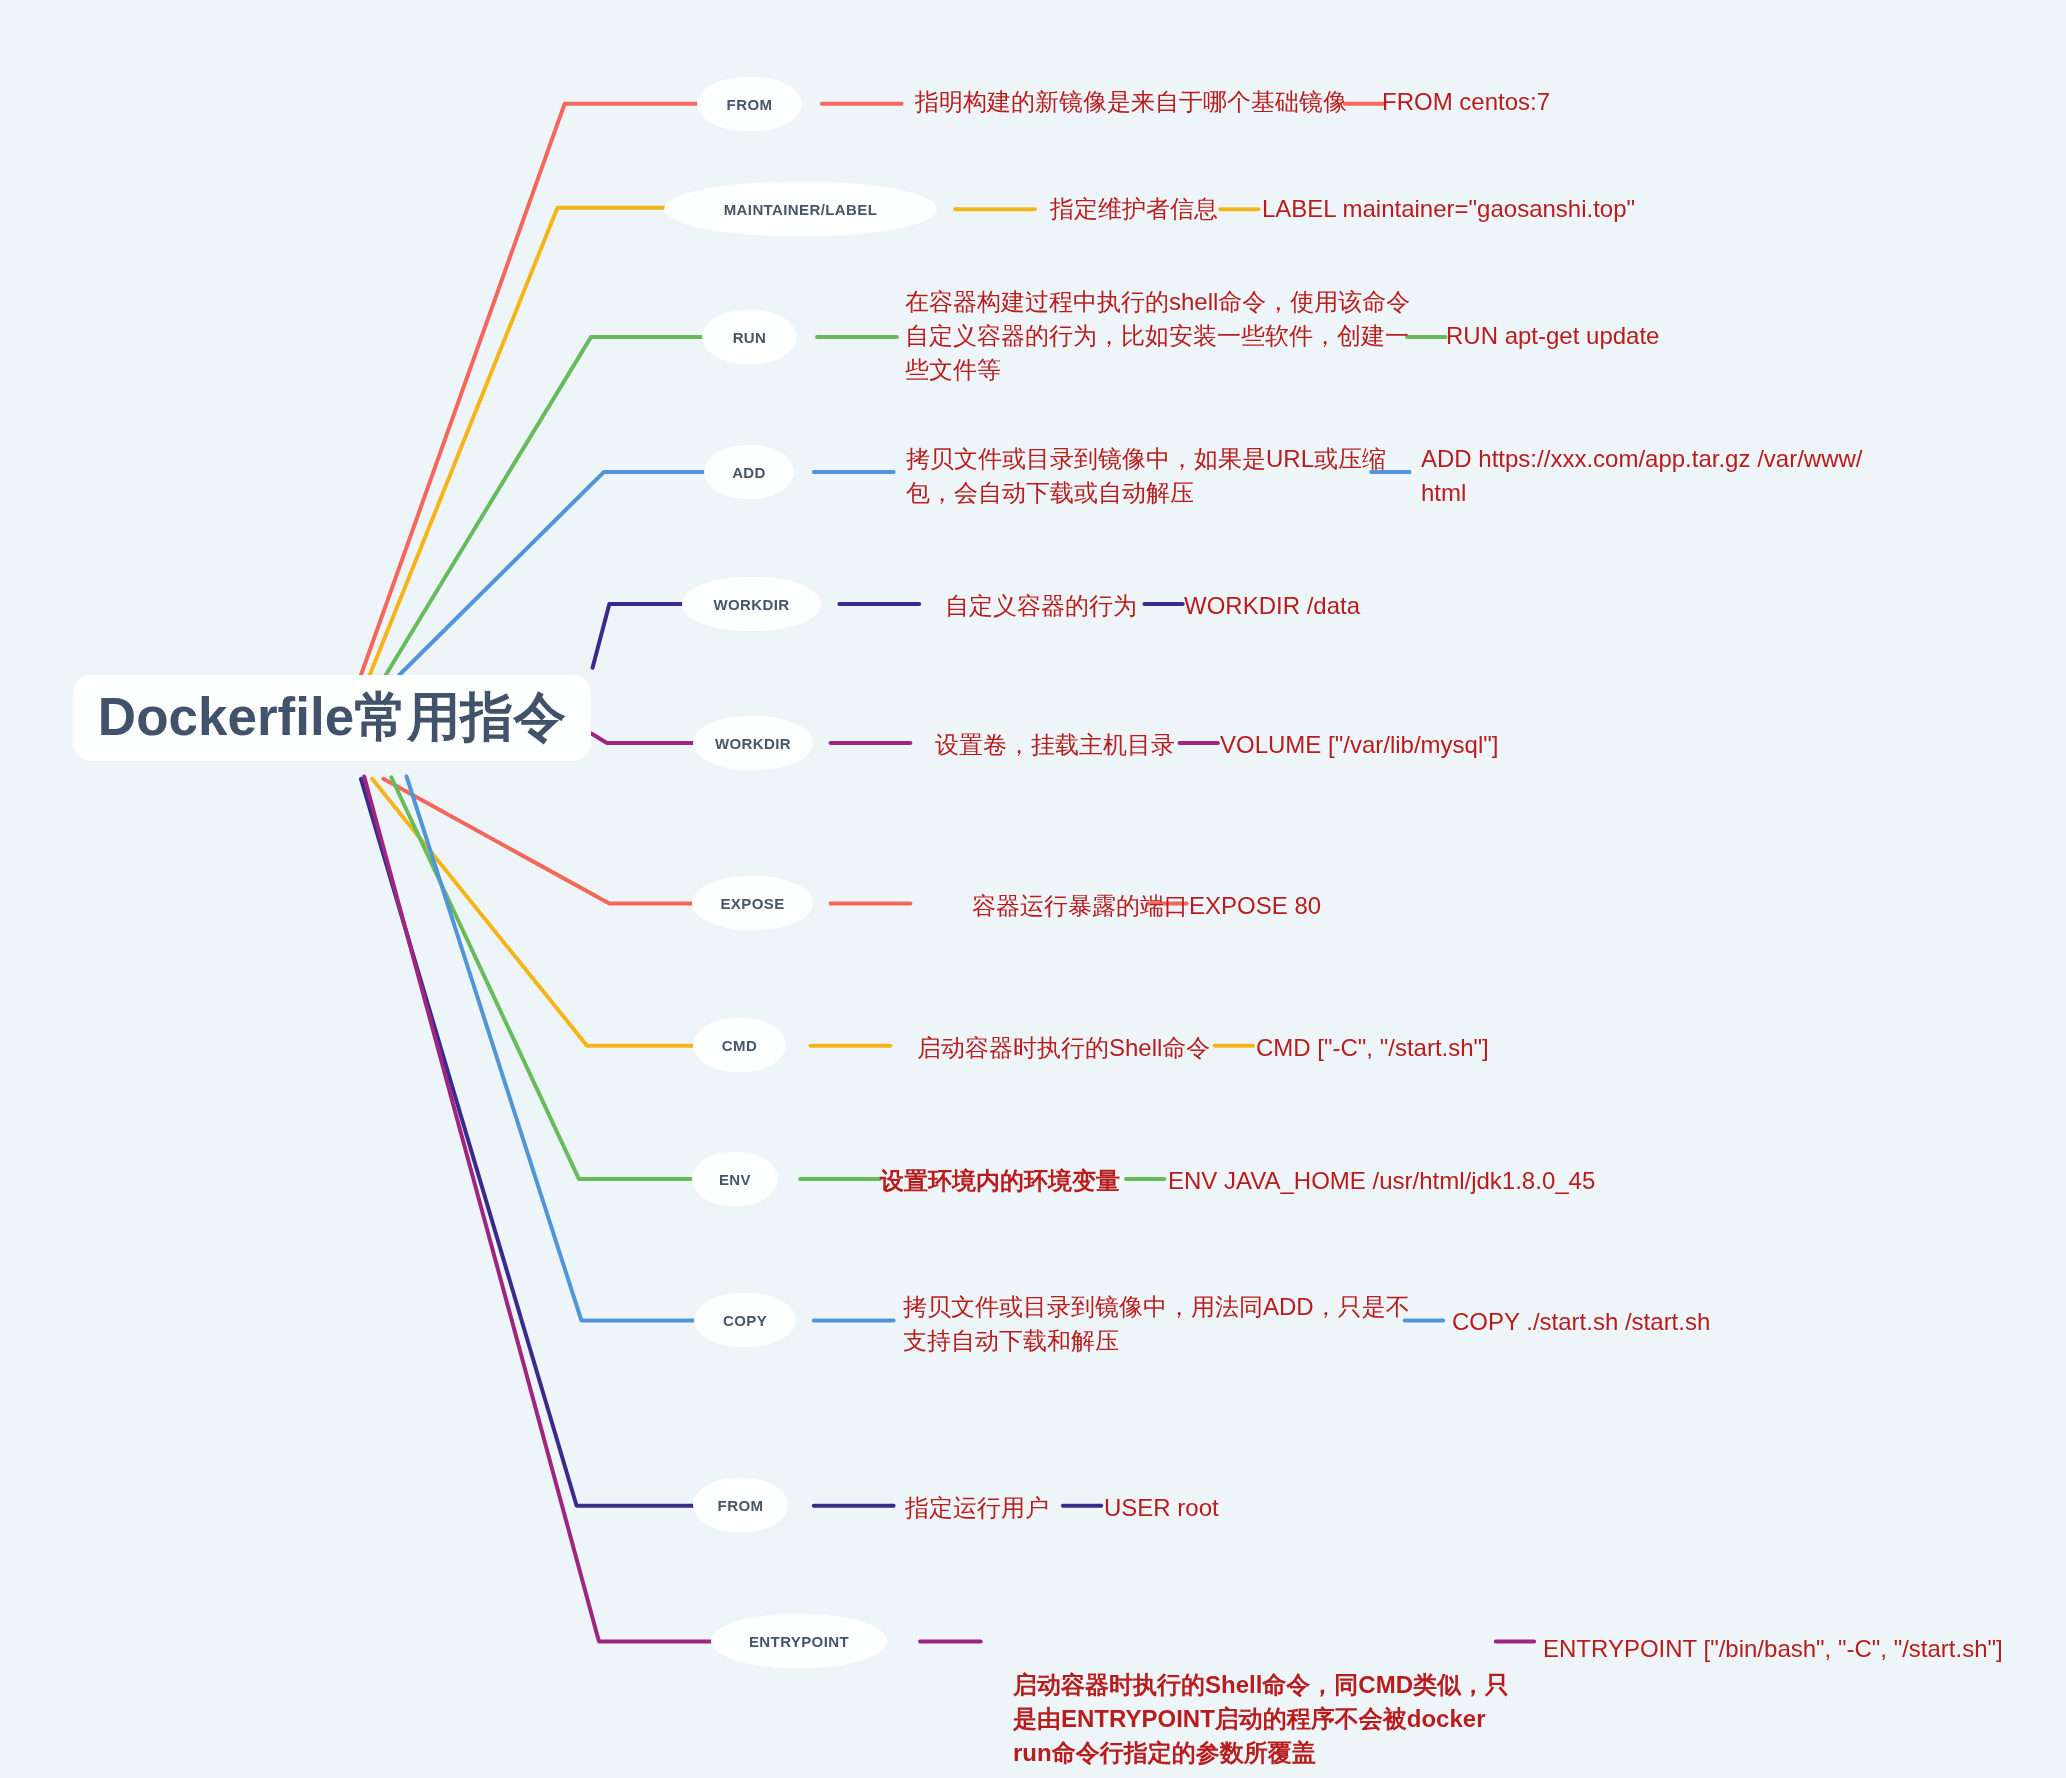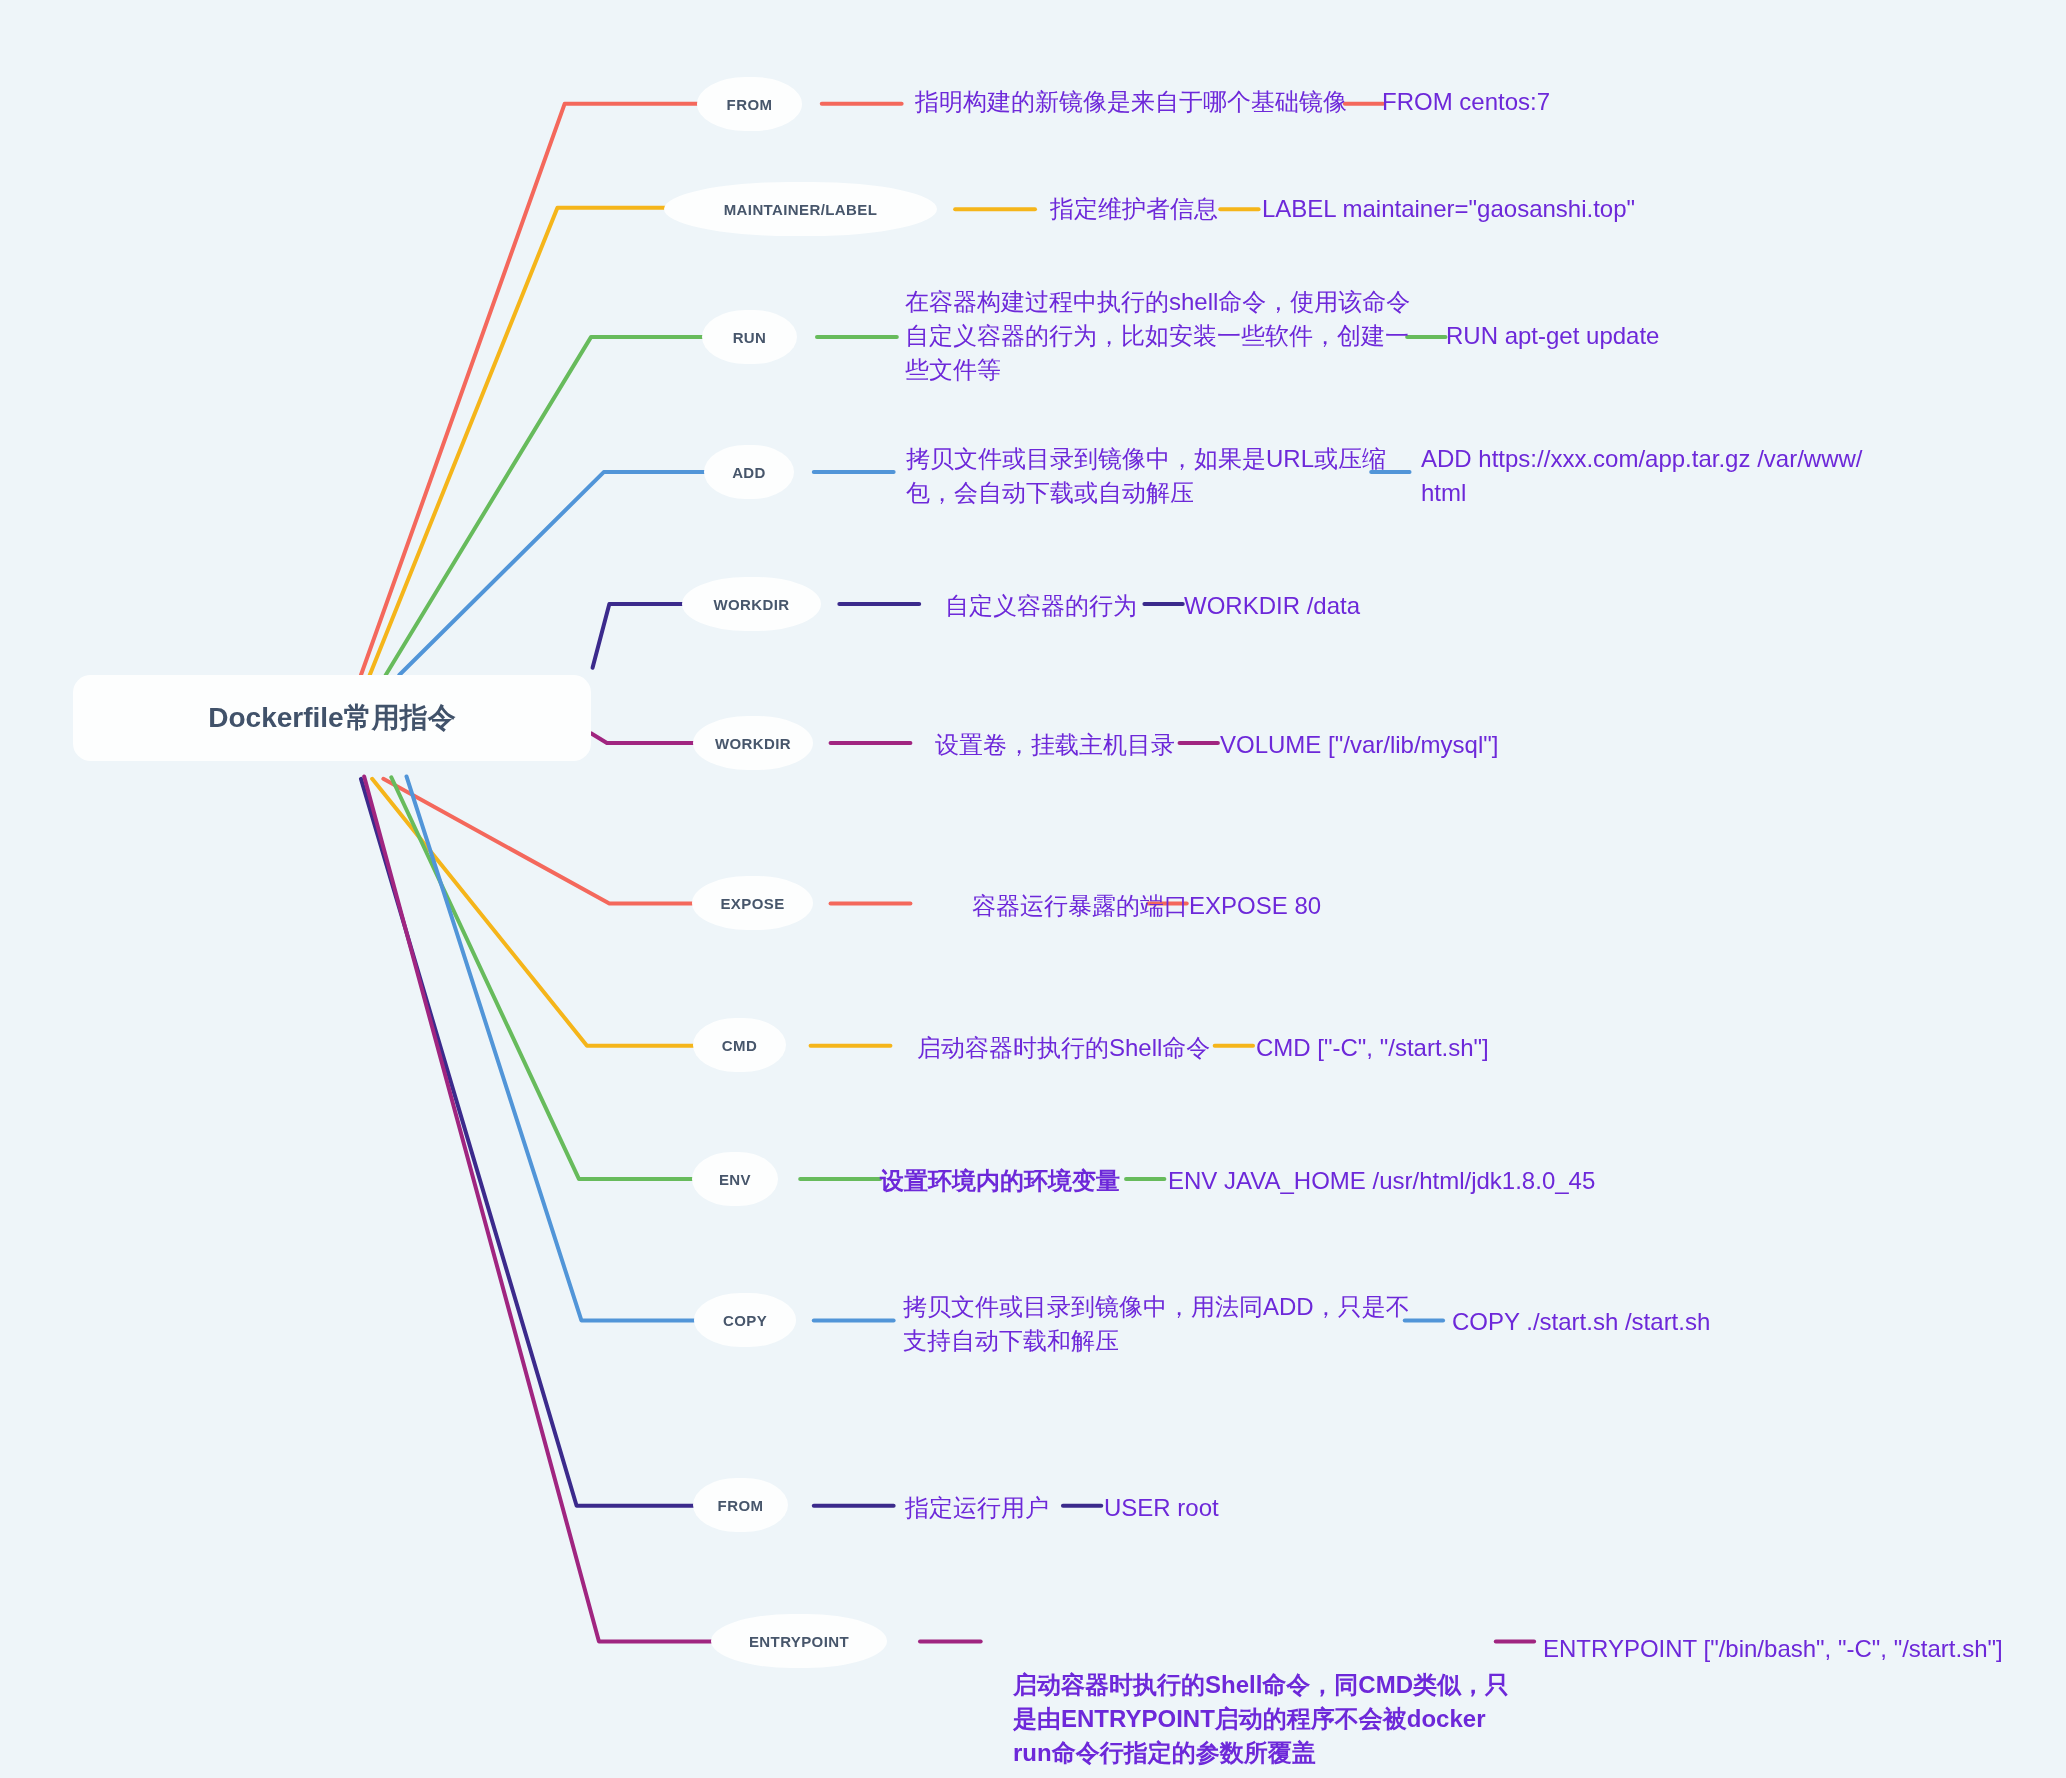--- a/index.html
+++ b/index.html
@@ -19,29 +19,29 @@
     color:#47566b;
     font-weight:bold;
     display:flex;align-items:center;justify-content:center;
     white-space:nowrap;
     border-radius:46% 46% 46% 46% / 50% 50% 50% 50%;
     box-shadow:0 0 0 0 rgba(0,0,0,0);
     letter-spacing:0.4px;
   }
   .node.central{
     border-radius:17.6px;
-    font-size:28px;
+    font-size:53px;
     letter-spacing:0px;
     color:#41526a;
   }
   .node.branch{font-size:15px;}
 
   .desc,.example{
     position:absolute;
-    color:#6d28d9;
+    color:#b91c1c;
     font-size:24px;
     line-height:1.42;
     white-space:pre-line;
   }
   .desc{font-weight:normal;}
   .example{font-weight:normal;}
 </style>
 </head>
 <body>
 

